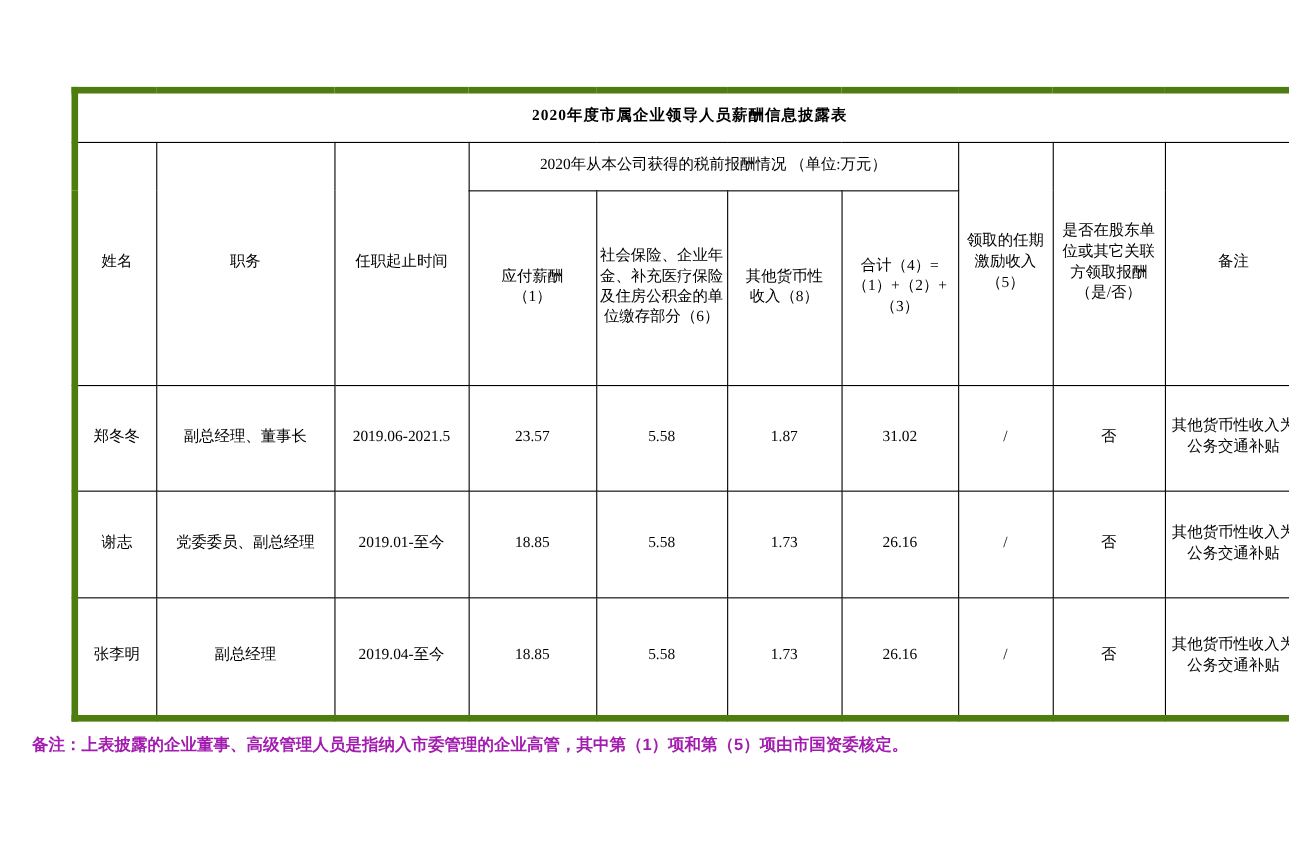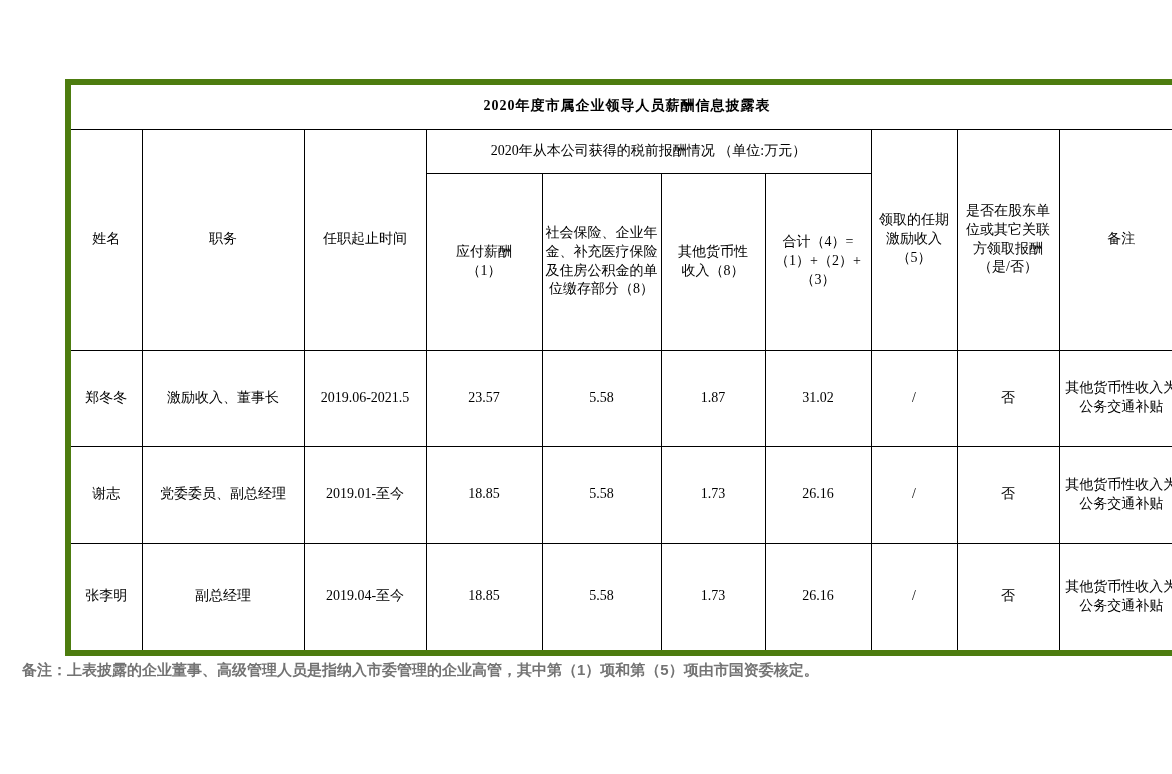--- a/index.html
+++ b/index.html
@@ -57,25 +57,25 @@
     text-align: left;
     padding-left: 4px;
     padding-right: 2px;
   }
   td.num-cell { font-size: 14px; }
   .footnote {
     position: absolute;
     left: 22px;
     top: 661px;
     width: 1120px;
-    margin: 0;
+    margin: 7px;
     font-family: "Liberation Sans", sans-serif;
     font-size: 15px;
     font-weight: bold;
-    color: #737373;
+    color: #a21caf;
   }
 </style>
 </head>
 <body>
 
 <div class="page">
 
   <table class="salary-table">
     <colgroup>
       <col style="width:74px">
@@ -103,31 +103,31 @@
       <td rowspan="2" class="pre">领取的任期
 激励收入
 （5）</td>
       <td rowspan="2">是否在股东单位或其它关联方领取报酬（是/否）</td>
       <td rowspan="2">备注</td>
     </tr>
 
     <tr class="sub-row">
       <td class="pre">应付薪酬
 （1）</td>
-      <td>社会保险、企业年金、补充医疗保险及住房公积金的单位缴存部分（8）</td>
+      <td>社会保险、企业年金、补充医疗保险及住房公积金的单位缴存部分（6）</td>
       <td class="pre">其他货币性
 收入（8）</td>
       <td class="pre">合计（4）=
 （1）+（2）+
 （3）</td>
     </tr>
 
     <tr class="data-row-1">
       <td>郑冬冬</td>
-      <td>激励收入、董事长</td>
+      <td>副总经理、董事长</td>
       <td class="num-cell">2019.06-2021.5</td>
       <td class="num-cell">23.57</td>
       <td class="num-cell">5.58</td>
       <td class="num-cell">1.87</td>
       <td class="num-cell">31.02</td>
       <td>/</td>
       <td>否</td>
       <td class="remarks-data">其他货币性收入为公务交通补贴</td>
     </tr>
 

